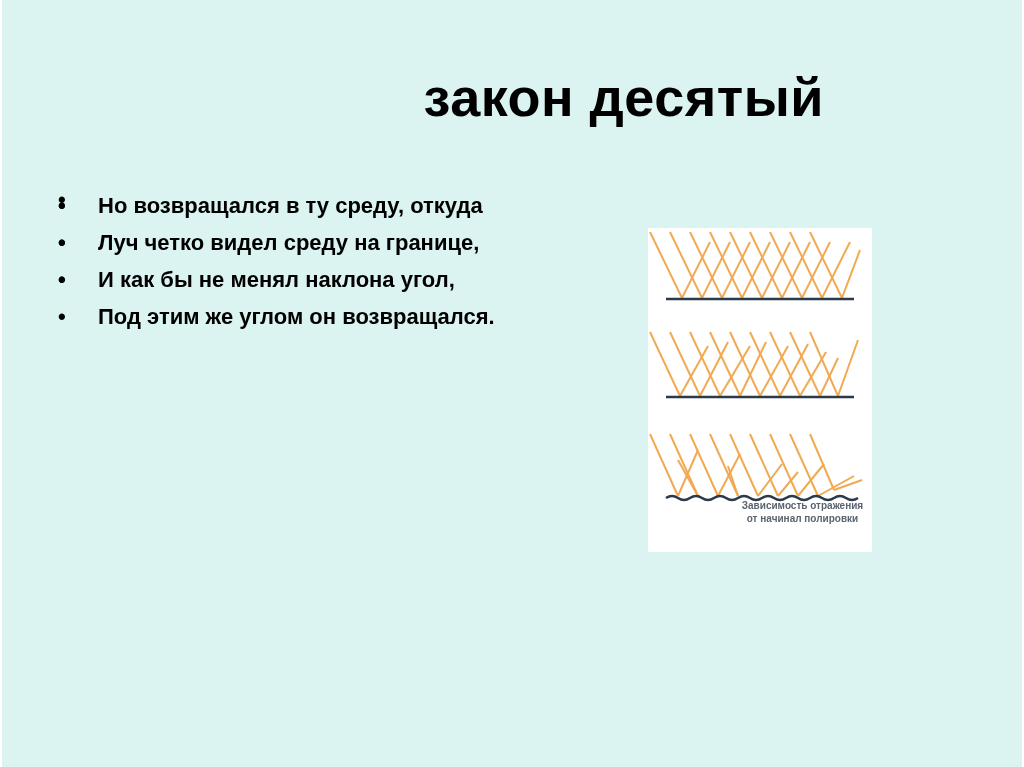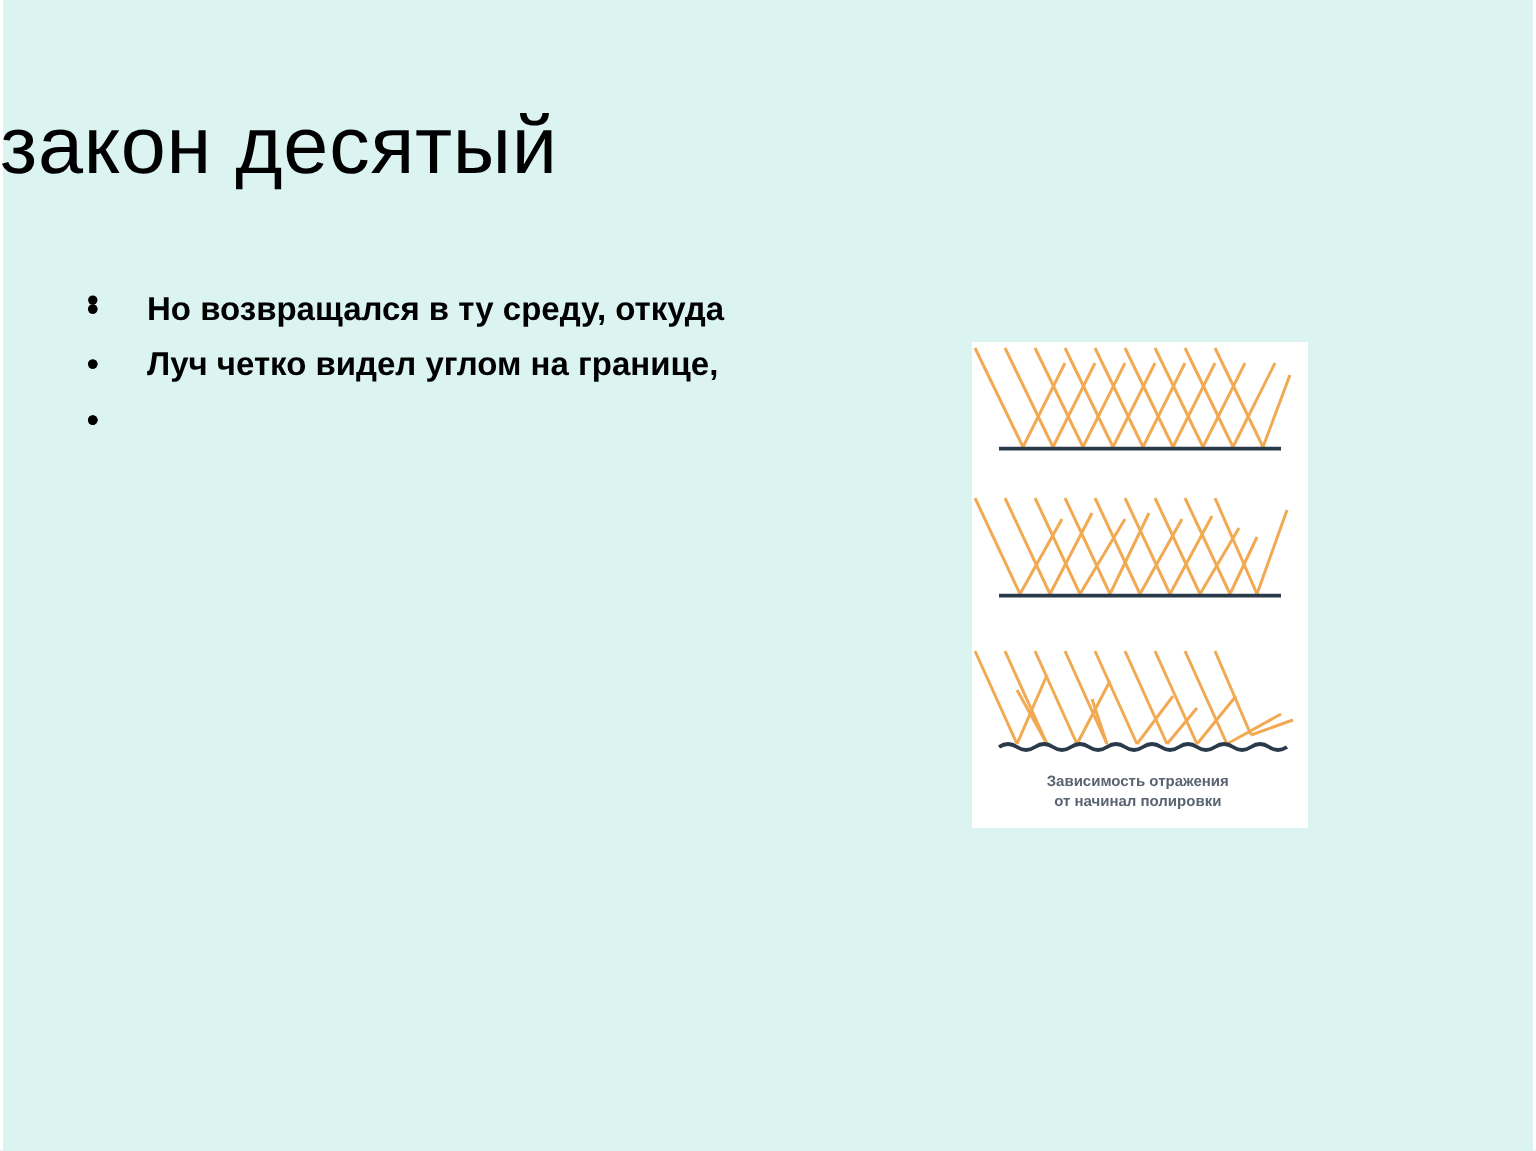--- a/index.html
+++ b/index.html
@@ -20,23 +20,23 @@
     width: 2px;
     background: #ffffff;
   }
   .edge.left { left: 0; }
   .edge.right { right: 0; }
   .title {
     position: absolute;
     left: 0;
     width: 824px;
     top: 66px;
-    text-align: left;
+    text-align: right;
     font-size: 54px;
-    font-weight: normal;
+    font-weight: bold;
     color: #000;
     margin: 0;
     letter-spacing: 0.5px;
   }
   .bullets {
     position: absolute;
     left: 58px;
     top: 184px;
     width: 440px;
     margin: 0;
@@ -65,45 +65,46 @@
     top: 228px;
     width: 224px;
     height: 324px;
     background: #ffffff;
   }
   .figure svg { display: block; }
   .caption {
     position: absolute;
     left: 0;
     width: 221px;
-    top: 287px;
+    top: 271px;
     text-align: center;
     font-size: 10px;
     line-height: 13px;
     color: #5a6470;
     font-weight: bold;
+    padding-left: 44px;
   }
 </style>
 </head>
 <body>
 
 <div class="edge left"></div>
 <div class="edge right"></div>
 
 <h1 class="title">закон десятый</h1>
 
 <ul class="bullets">
   <li><span class="bullet-dot">•</span></li>
   <li><span class="bullet-dot">•</span></li>
   <li><span class="bullet-dot">•</span><span>Но возвращался в ту среду, откуда</span></li>
   <li><span class="bullet-dot">•</span></li>
-  <li><span class="bullet-dot">•</span><span>Луч четко видел углом на границе,</span></li>
+  <li><span class="bullet-dot">•</span><span>Луч четко видел среду на границе,</span></li>
   <li><span class="bullet-dot">•</span></li>
-  <li><span class="bullet-dot">•</span></li>
-  <li><span class="bullet-dot">•</span></li>
+  <li><span class="bullet-dot">•</span><span>И как бы не менял наклона угол,</span></li>
+  <li><span class="bullet-dot">•</span><span>Под этим же углом он возвращался.</span></li>
 </ul>
 
 <div class="figure">
   <svg width="224" height="285" viewBox="0 0 224 285">
     <g stroke="#f0a040" stroke-width="2" fill="none" opacity="0.9">
 
       <line x1="2" y1="4" x2="34" y2="70"></line>
       <line x1="34" y1="70" x2="62" y2="14"></line>
       <line x1="22" y1="4" x2="54" y2="70"></line>
       <line x1="54" y1="70" x2="82" y2="14"></line>

